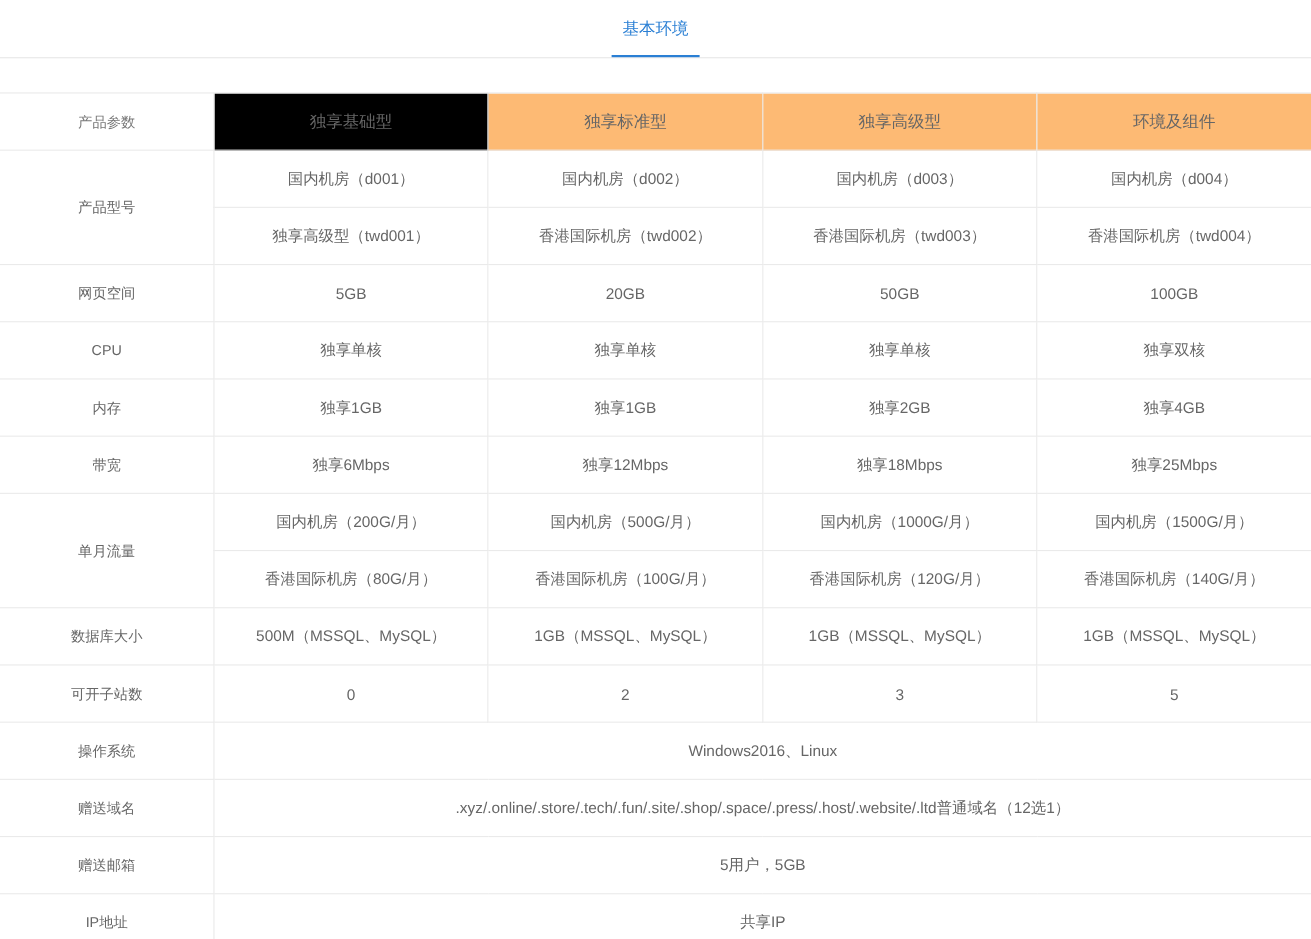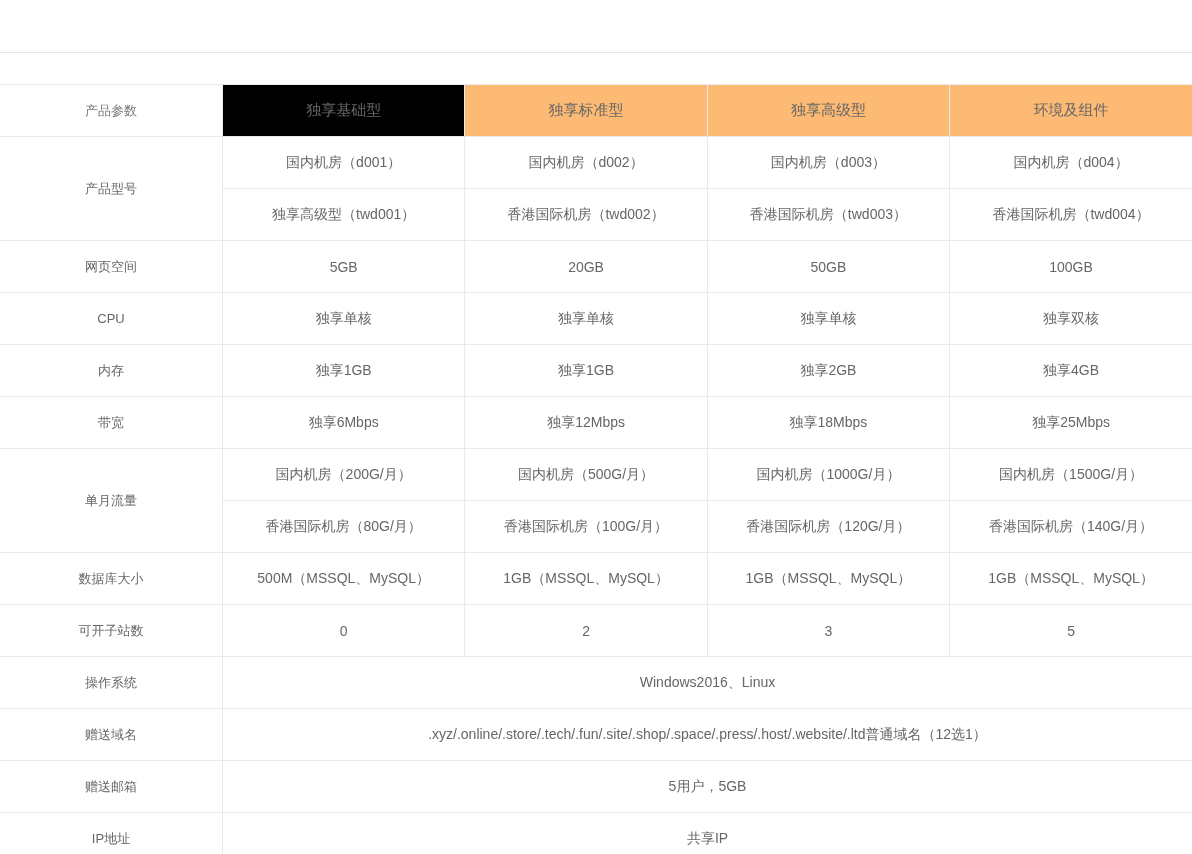--- a/index.html
+++ b/index.html
@@ -79,21 +79,21 @@
     text-align: center;
     vertical-align: middle;
     color: #666;
     padding: 0;
     height: 51px;
   }
   table.spec td.vline {
     border-right: 1px solid #eaeaea;
   }
   .row-head {
-    width: 222px;
+    width: 194px;
     color: #777;
     font-size: 13px;
     background: #fff;
   }
   .head-row td {
     height: 52px;
     background: #fdba74;
     color: #555;
     font-size: 15px;
   }
@@ -111,20 +111,23 @@
   .mail-link {
     color: #2a7fd4;
   }
   .nowrap { white-space: nowrap; }
 </style>
 </head>
 <body>
 
 <div class="tabs-bar">
   <div class="tabs">
+    <div class="tab active">
+      <span>基本环境</span>
+    </div>
   </div>
 </div>
 
 <div class="table-wrap">
   <table class="spec">
     <tbody>
 
       <tr class="head-row">
         <td class="row-head vline">产品参数</td>
         <td class="firstcol vline">独享基础型</td>

